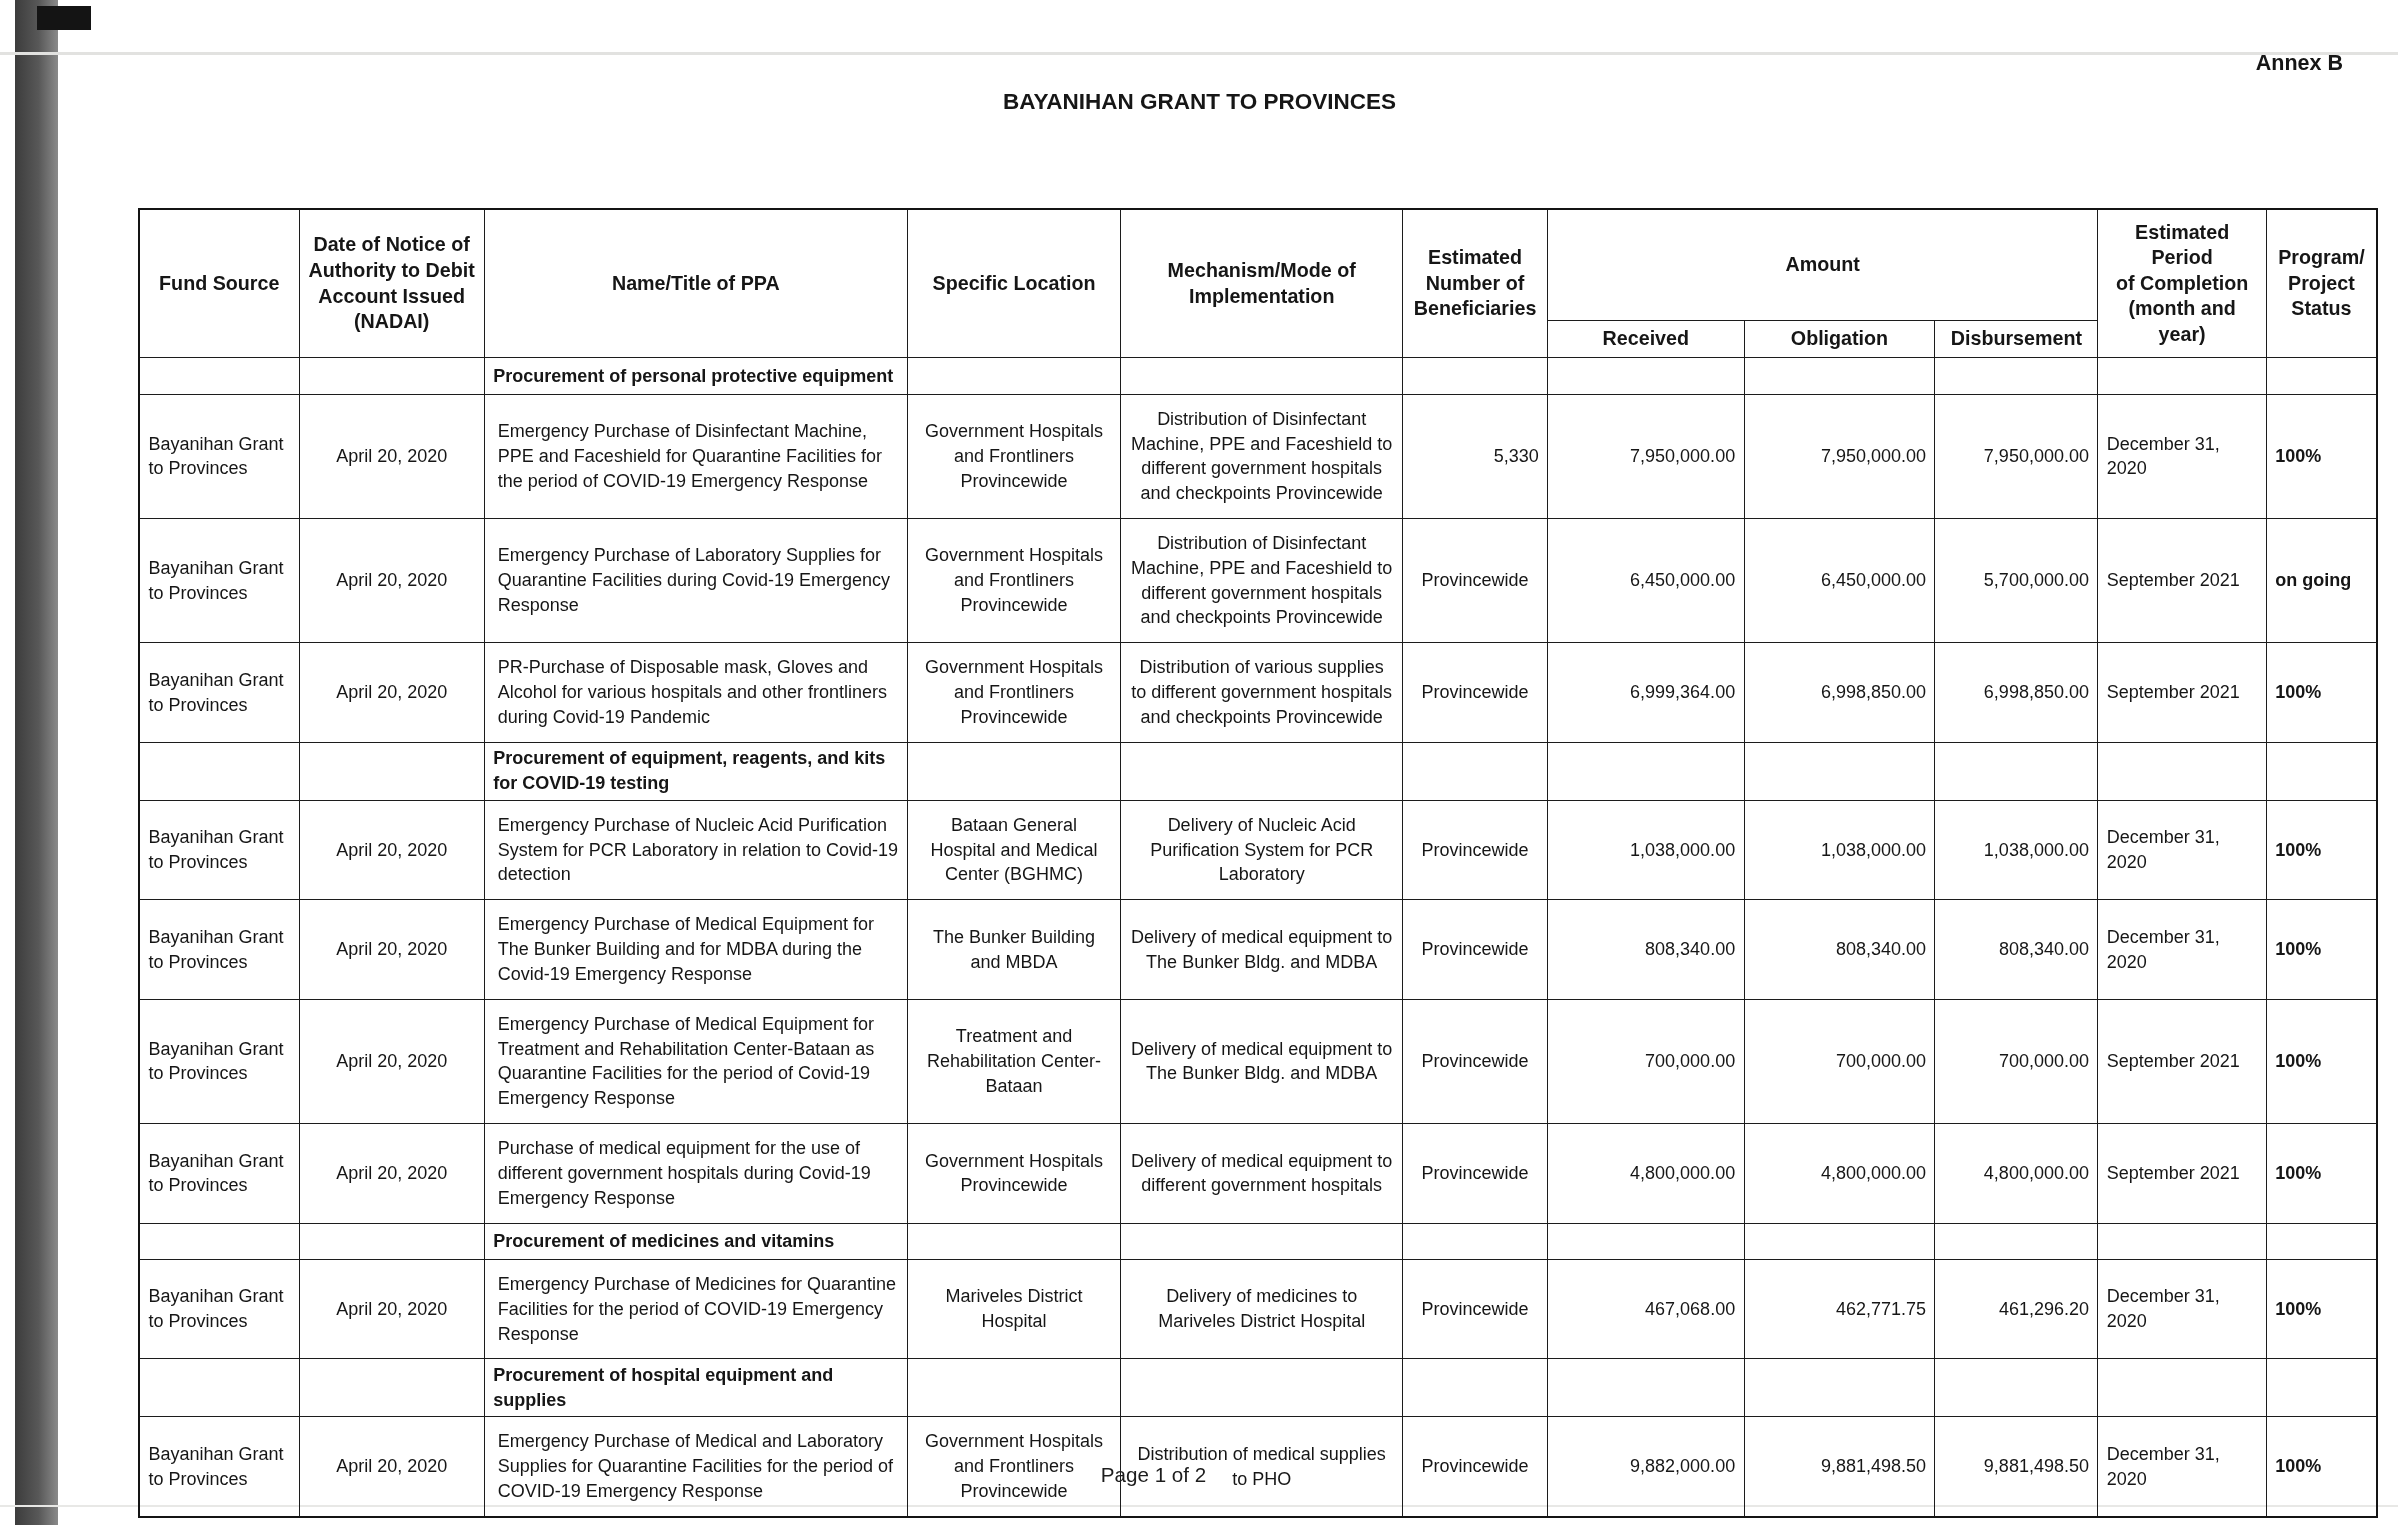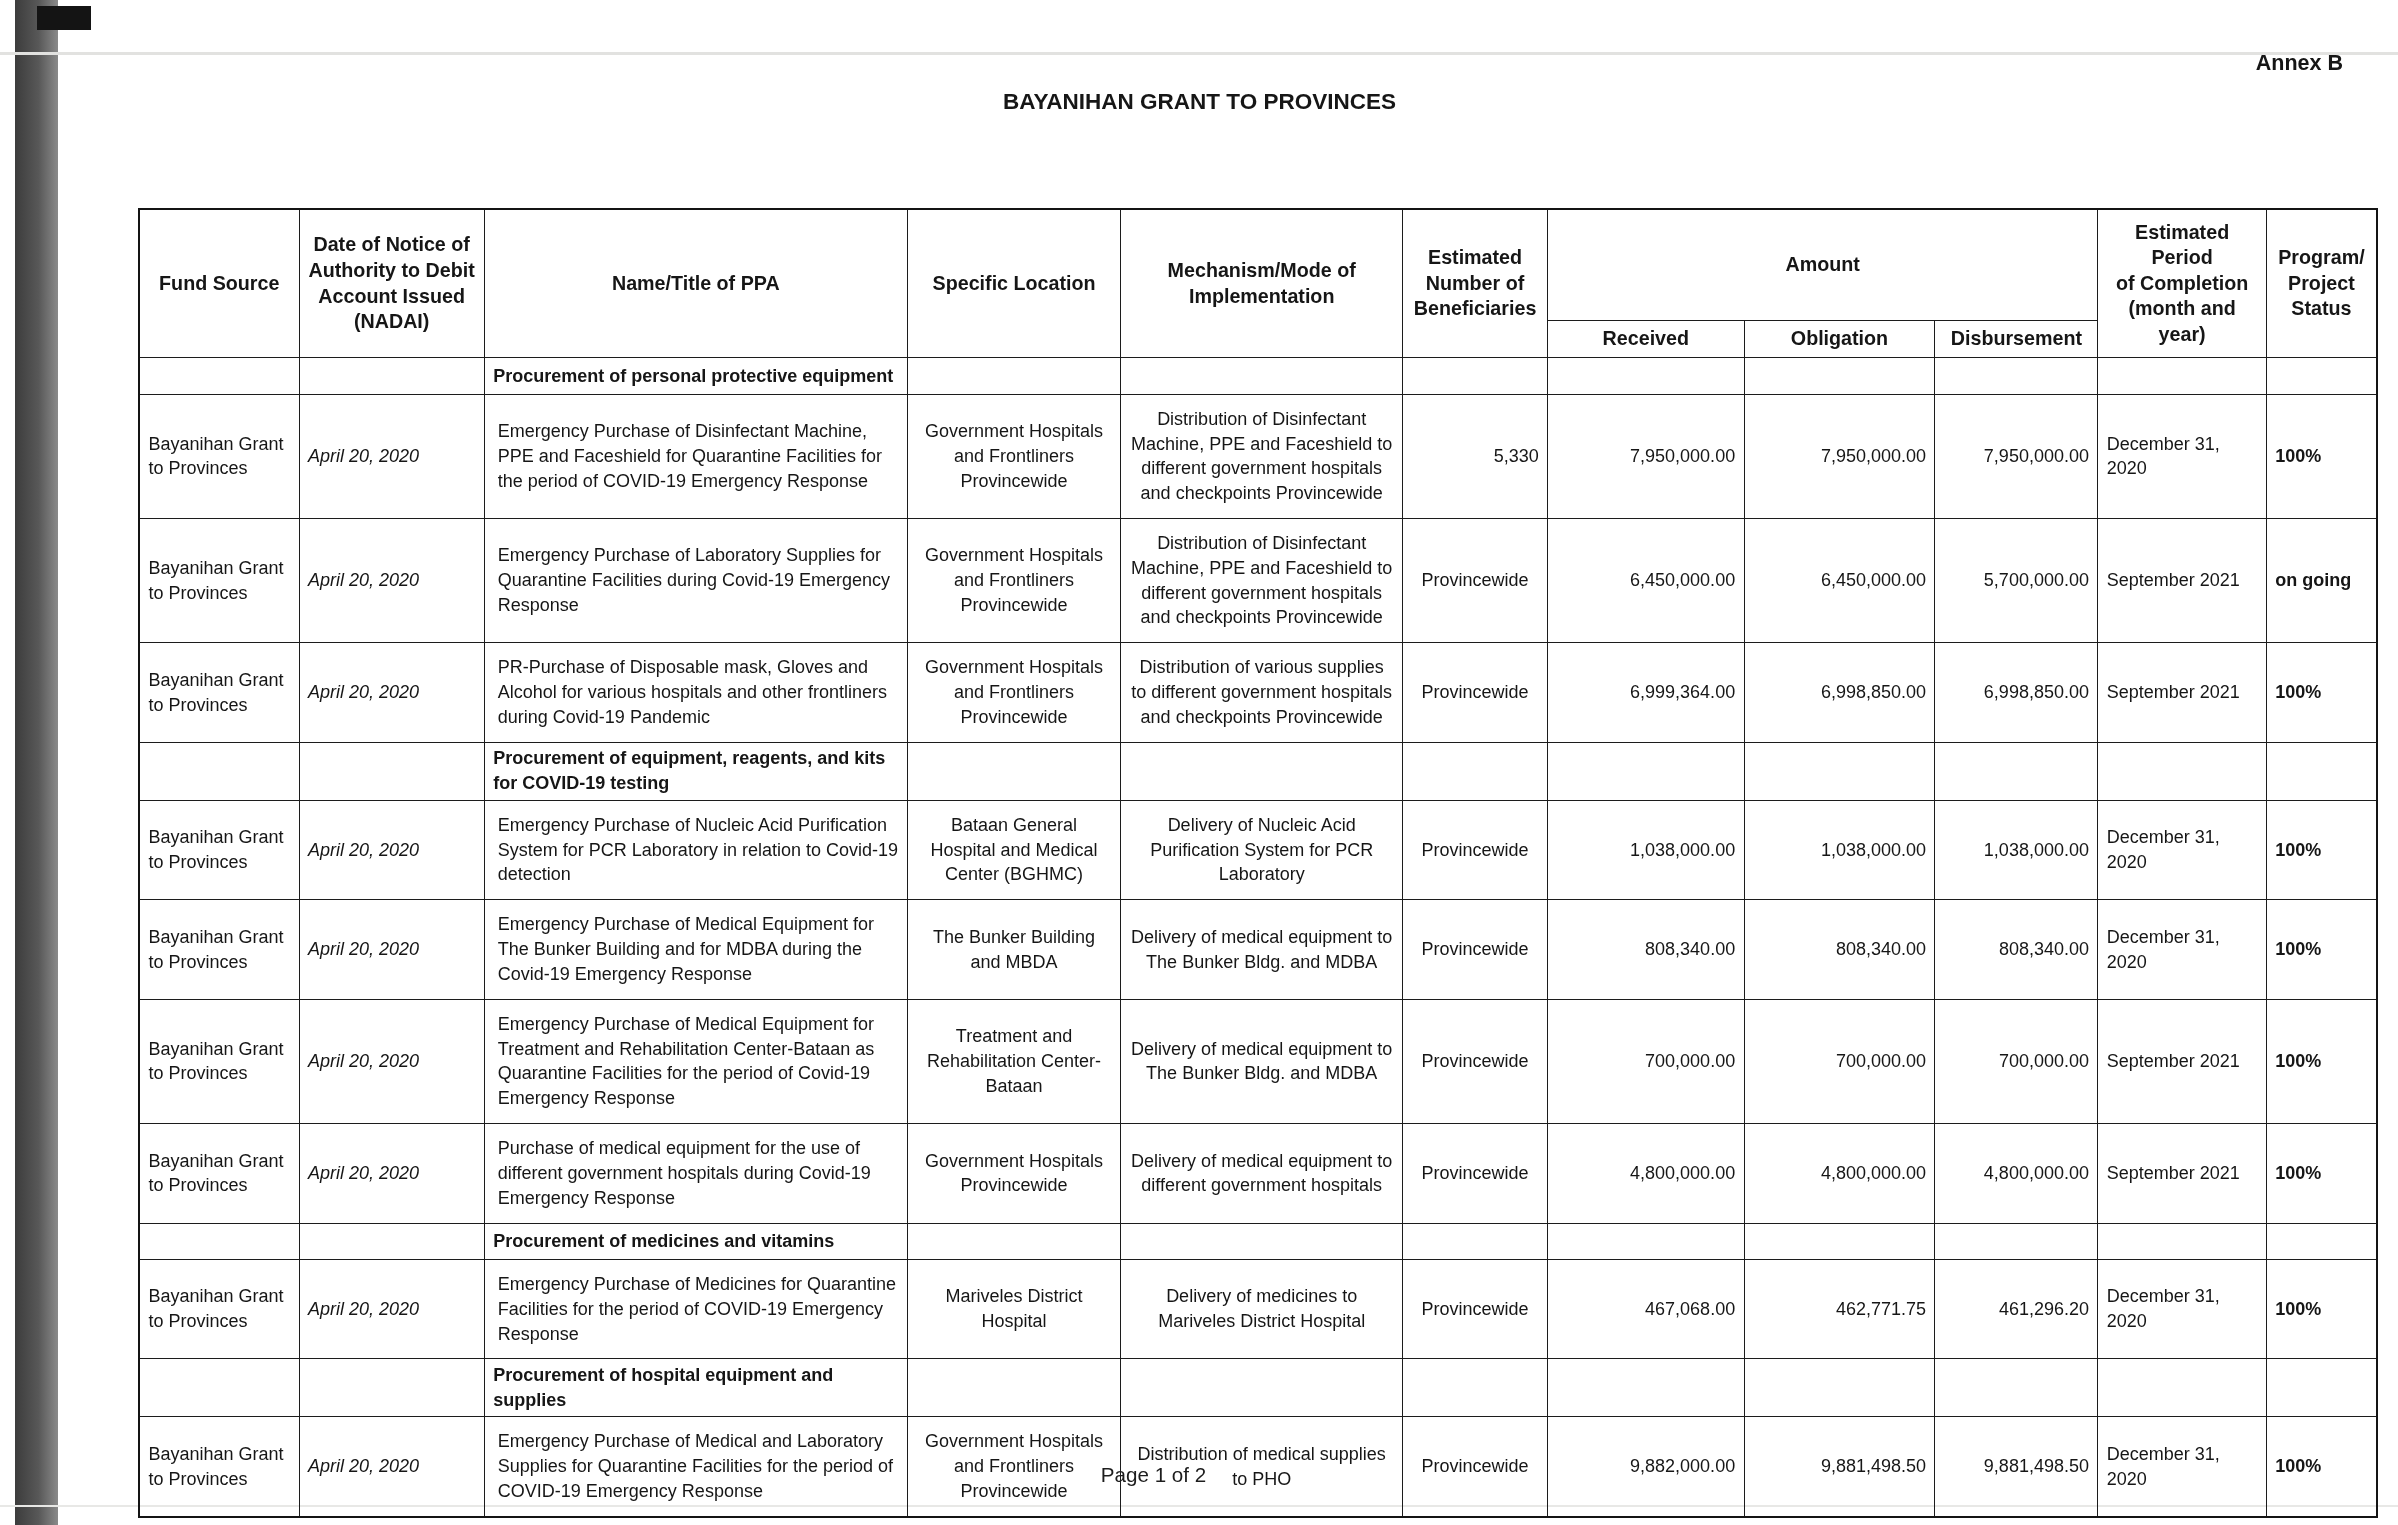--- a/index.html
+++ b/index.html
@@ -37,21 +37,21 @@
   thead tr.h-main{height:111px;}
   thead tr.h-sub{height:37px;}
   .pre{white-space:pre-line;}
 
   tbody td{line-height:1.38;}
   tr.section-row td{padding:3.7px 8.4px;height:28px;margin-top:16px;}
   td.section-title{font-weight:bold;text-align:left;}
   tr.data-row td{padding:12px 8.4px;}
 
   .col-fund_source{text-align:left;}
-  .col-date{font-style:italic;}
+  .col-date{text-align:center;}
   .col-ppa{text-align:left;padding-left:13px !important;}
   .col-location{text-align:center;}
   .col-mechanism{text-align:center;}
   .col-beneficiaries{text-align:center;}
   .col-beneficiaries.num{text-align:right;margin-top:8px;}
   .col-received,.col-obligation,.col-disbursement{text-align:right;}
   .col-completion{text-align:left;}
   .col-status{font-weight:bold;}
 
   .footer{position:absolute;left:138px;top:1463px;width:2031px;text-align:center;

